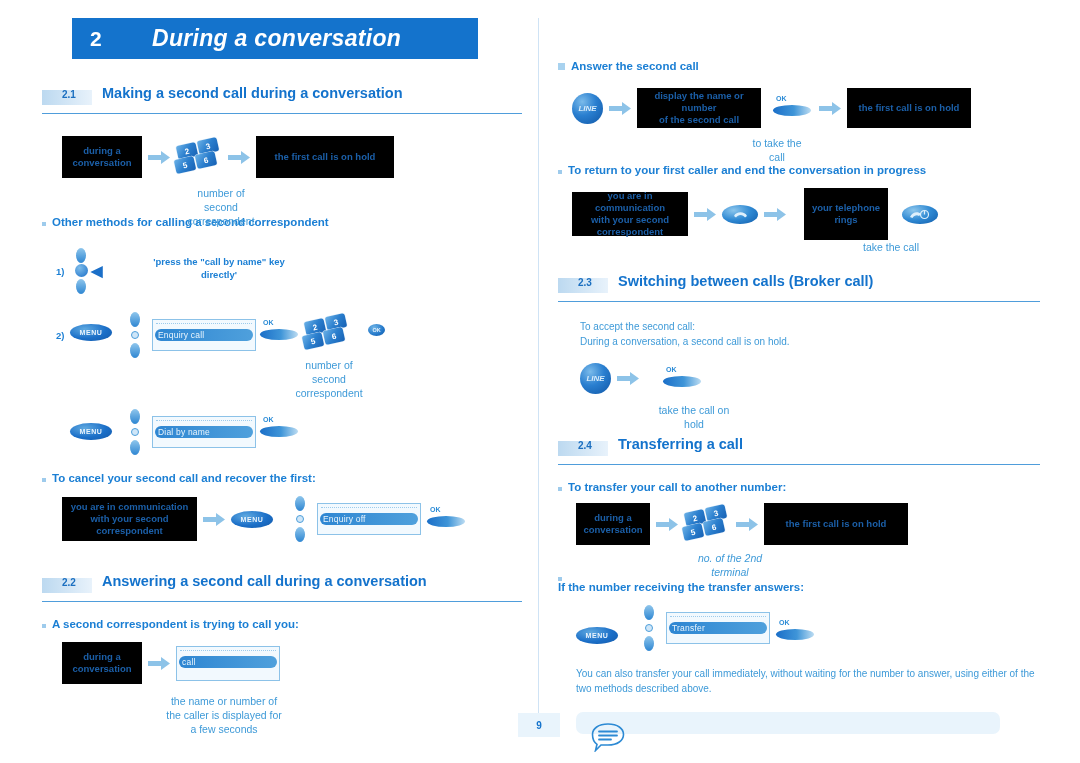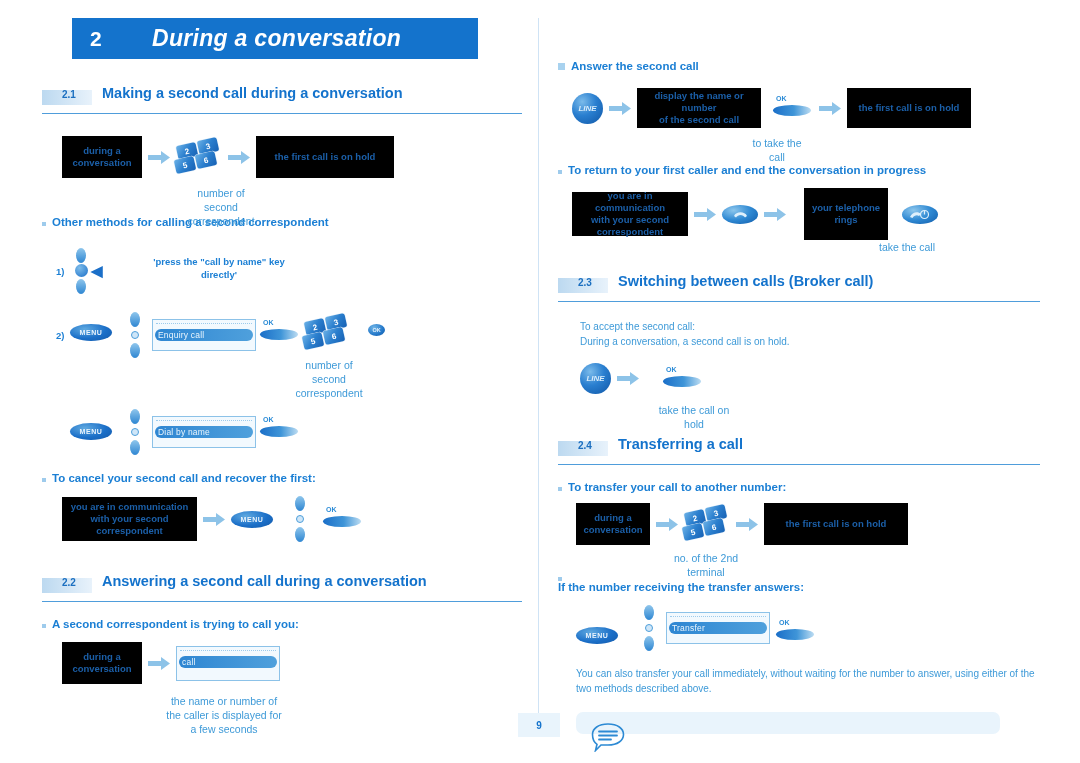--- a/index.html
+++ b/index.html
@@ -493,20 +493,24 @@
           </svg>
       </div>
       <div class="menu-btn">MENU</div>
       <div style="width:18px;"></div>
       <div class="nav-key">
         <div class="ov up"></div>
         <div class="ctr"></div>
         <div class="ov dn"></div>
       </div>
       <div style="width:8px;"></div>
+      <div class="lcd">
+        <div class="topline"></div>
+        <div class="row">Enquiry off</div>
+      </div>
       <div style="width:6px;"></div>
       <div class="ok-btn">
         <span class="lbl">OK</span>
         <span class="pill"></span>
       </div>
     </div>
   </div>
 
   <div class="section-head" style="margin-top:18px;">
     <div class="tab"></div>
@@ -602,21 +606,21 @@
 rings</div>
       <div style="width:14px;"></div>
       <div class="handset">
         <svg width="22" height="13" viewBox="0 0 22 13">
           <path d="M1 9 C3 4, 9 3, 12 6 L10 8 C8 6.5, 5 7.5, 3.5 10 Z" fill="#dff0fc"></path>
           <circle cx="15.5" cy="6.5" r="4" fill="none" stroke="#dff0fc" stroke-width="1.2"></circle>
           <path d="M15.5 3 v3.5" stroke="#dff0fc" stroke-width="1.2"></path>
         </svg>
       </div>
     </div>
-    <div class="caption" style="position:absolute; left:304px; top:52px; width:90px;">take the call</div>
+    <div class="caption" style="position:absolute; left:288px; top:52px; width:90px;">take the call</div>
   </div>
 
   <div class="section-head" style="margin-top:14px;">
     <div class="tab"></div>
     <div class="snum">2.3</div>
     <div class="stitle">Switching between calls (Broker call)</div>
     <div class="rule"></div>
   </div>
 
   <div style="margin-top:18px; margin-left:22px;">
@@ -669,21 +673,21 @@
         <div class="k k3">5</div>
         <div class="k k4">6</div>
       </div>
       <div class="arrow">
         <svg width="22" height="13" viewBox="0 0 22 13">
             <path d="M0 4 h13 v-4 l9 6.5 -9 6.5 v-4 h-13 z" fill="#8dc3e8"></path>
           </svg>
       </div>
       <div class="fbox" style="width:144px; height:42px;">the first call is on hold</div>
     </div>
-    <div class="caption" style="position:absolute; left:92px; top:48px; width:112px; white-space:pre-line;">no. of the 2nd
+    <div class="caption" style="position:absolute; left:116px; top:48px; width:112px; white-space:pre-line;font-style:italic;">no. of the 2nd
 terminal</div>
   </div>
 
   <div class="subhead" style="margin-top:-2px;flex-direction:column;">
     <span class="dot"></span>
     <span>If the number receiving the transfer answers:</span>
   </div>
 
   <div style="position:relative; height:48px; margin-top:12px;">
     <div class="flow" style="position:absolute; left:18px; top:0;">

